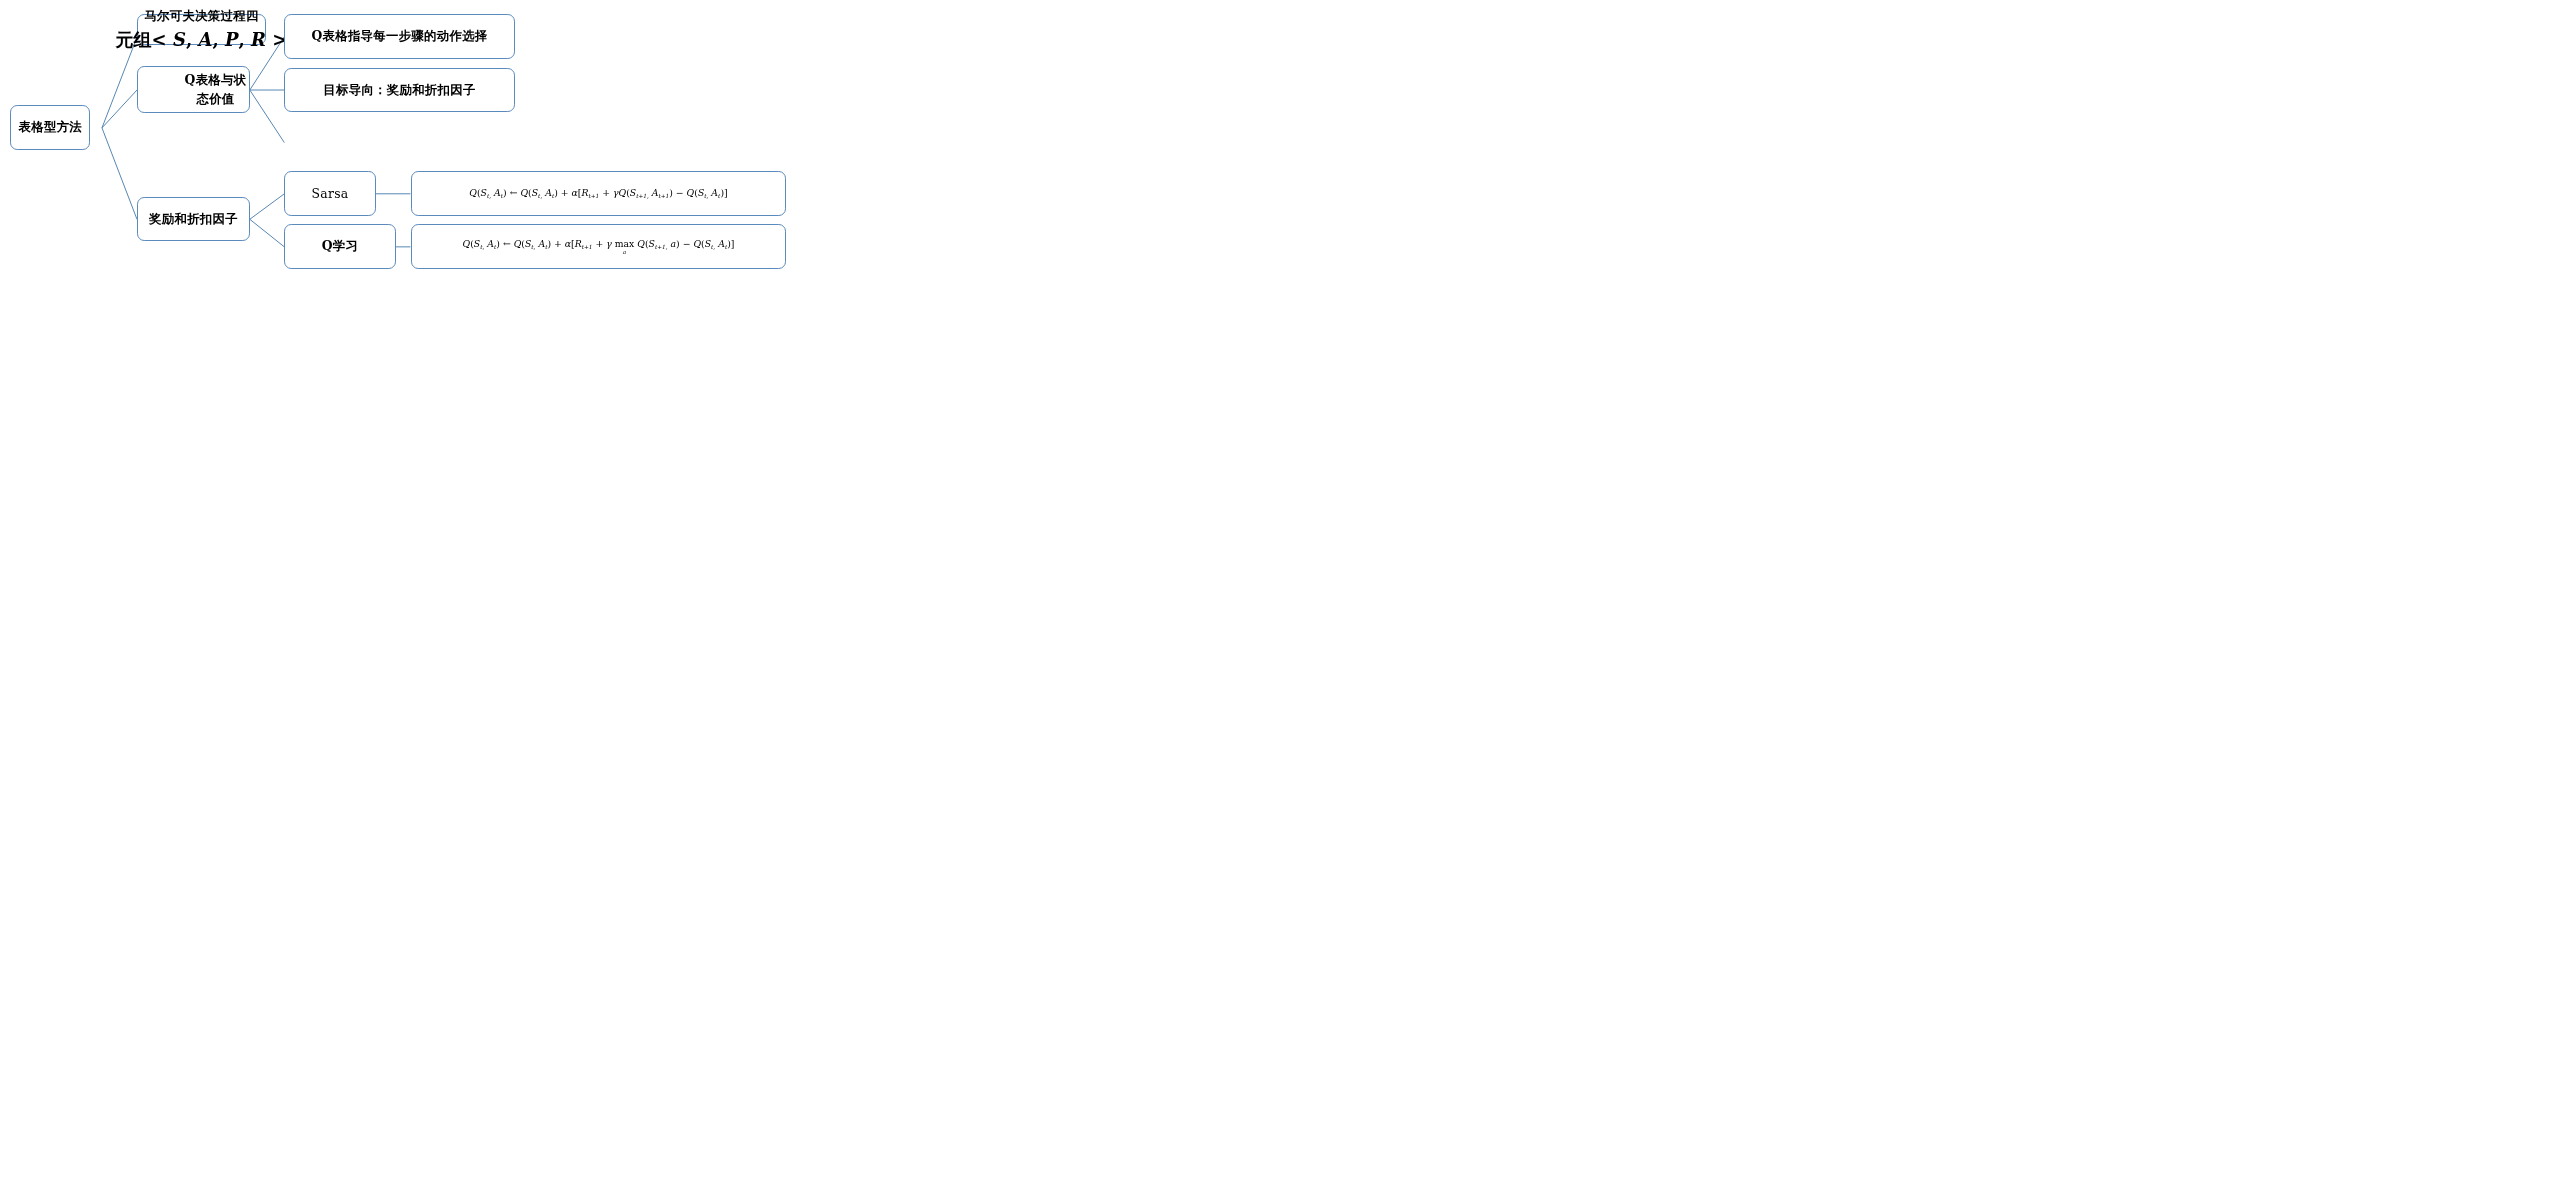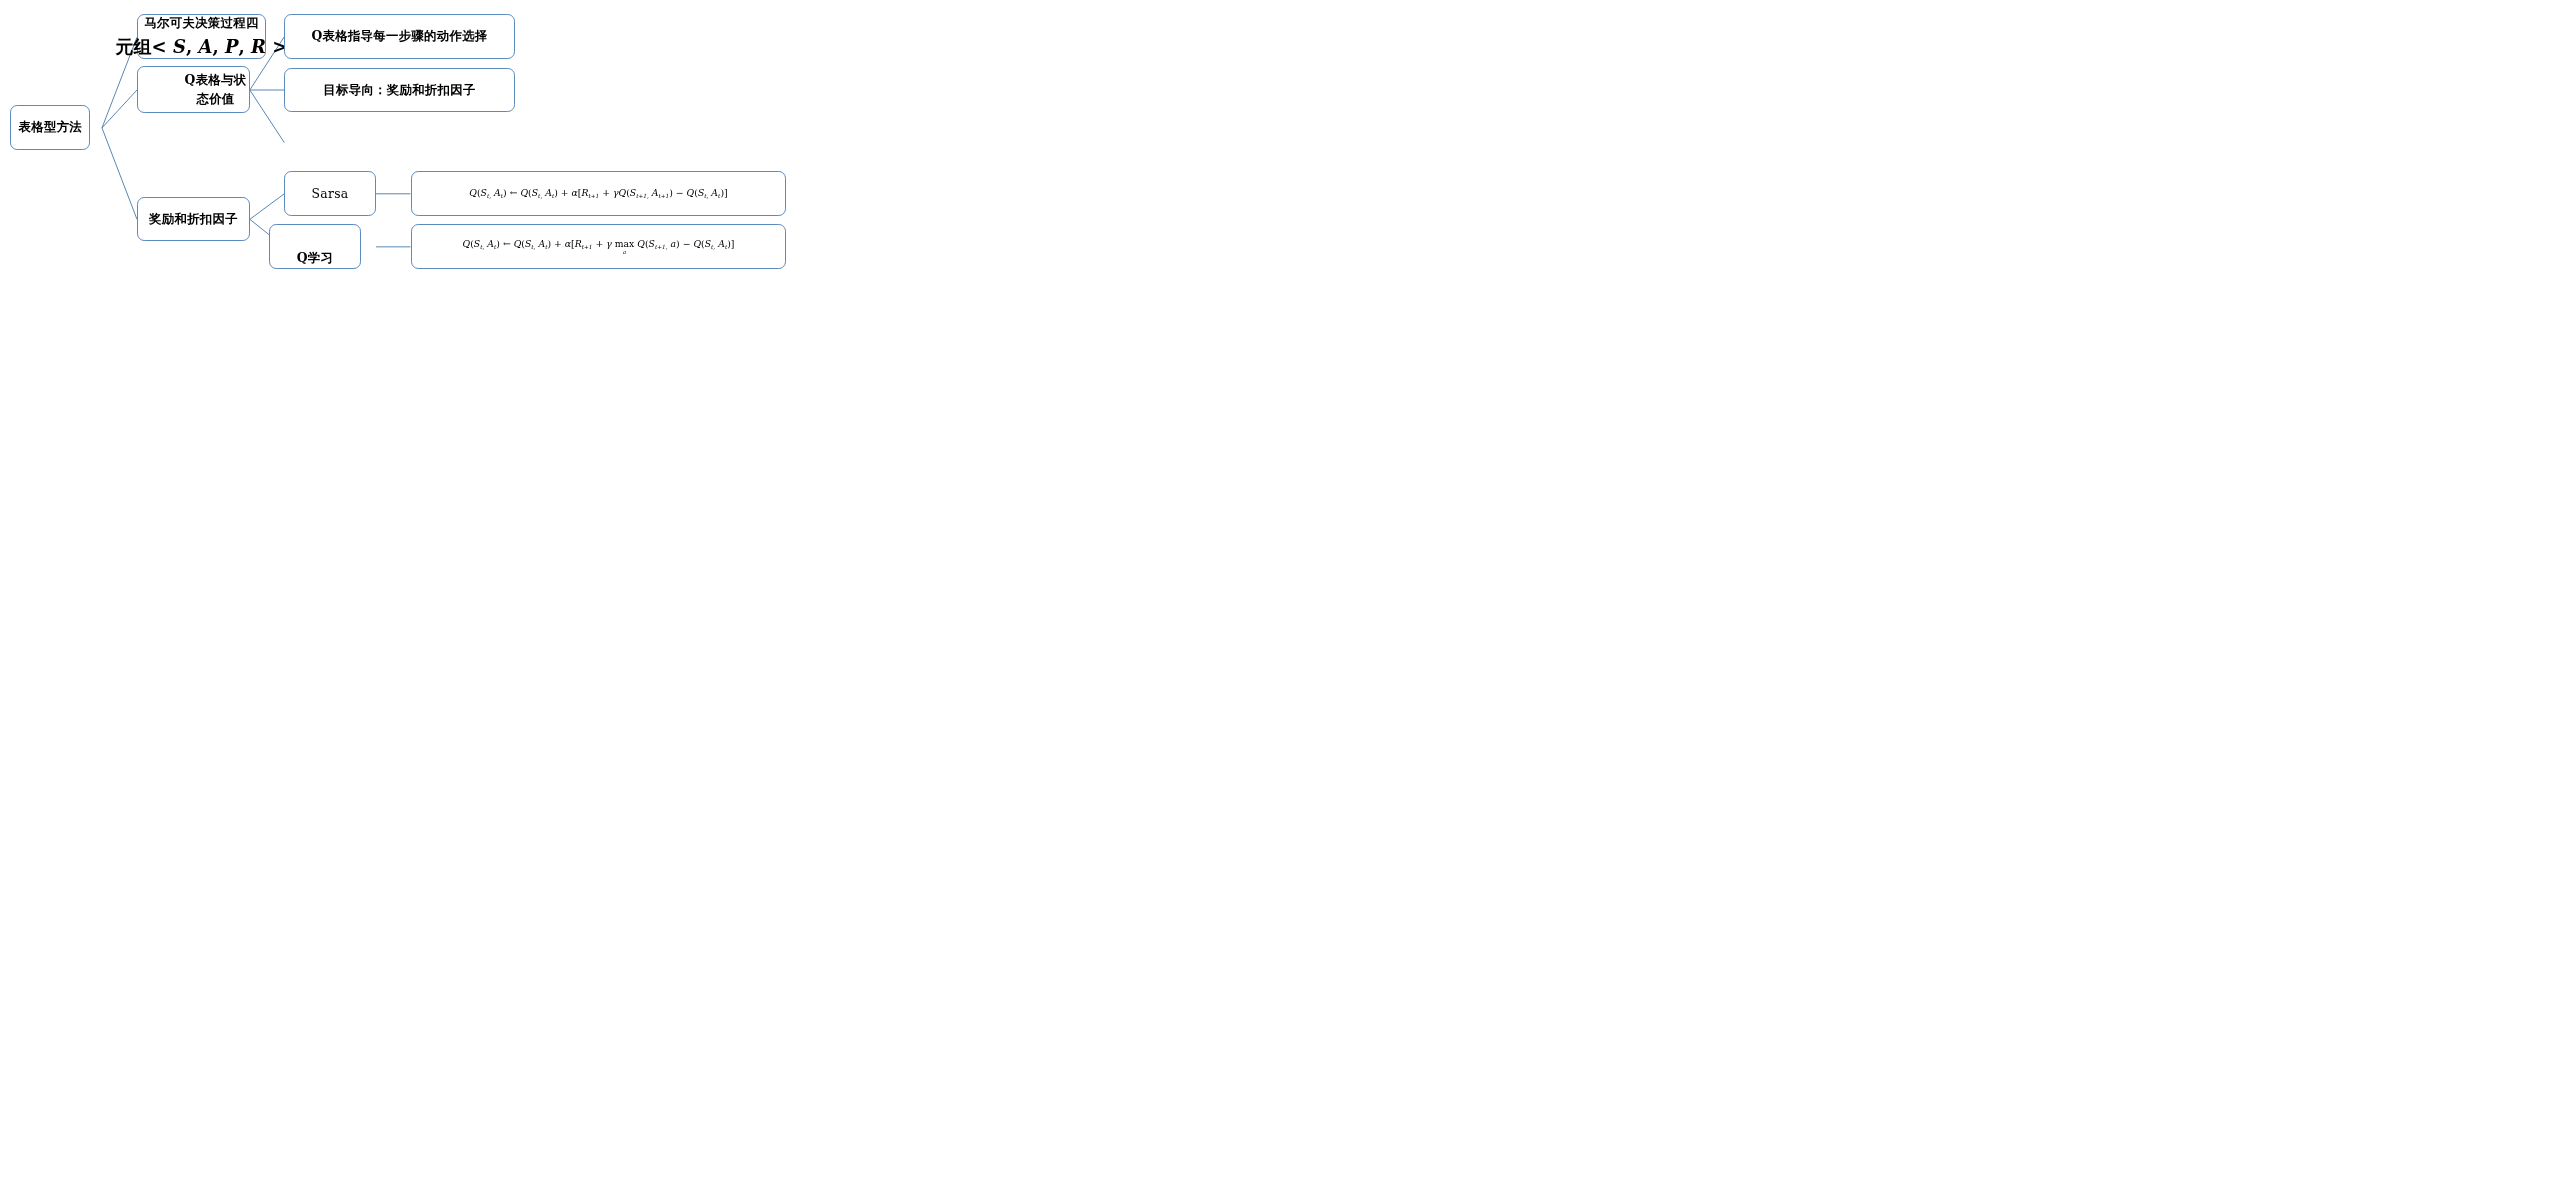--- a/index.html
+++ b/index.html
@@ -74,21 +74,21 @@
       <line x1="485" y1="425.5" x2="552" y2="376" stroke="#4a7dad" stroke-width="1.8"></line>
       <line x1="485" y1="425.5" x2="552" y2="479" stroke="#4a7dad" stroke-width="1.8"></line>
       <line x1="730" y1="376" x2="797" y2="376" stroke="#4a7dad" stroke-width="1.8"></line>
       <line x1="730" y1="479" x2="797" y2="479" stroke="#4a7dad" stroke-width="1.8"></line>
     </svg>
 
   <div class="node" style="left:10.3px; top:105px; width:80px; height:45px;">
     <span class="zh">表格型方法</span>
   </div>
 
-  <div class="node" style="left:137px; top:14.4px; width:129px; height:45px;">
+  <div class="node" style="left:137px; top:14.4px; width:129px; height:31px;">
     <span class="zh nline">马尔可夫决策过程四</span>
     <span class="zh nline formula" style="font-size:18px;"><span class="mr">元组&lt; </span><span class="mi">S</span><span class="mr">, </span><span class="mi">A</span><span class="mr">, </span><span class="mi">P</span><span class="mr">, </span><span class="mi">R</span><span class="mr"> &gt;</span></span>
   </div>
 
   <div class="node" style="left:137px; top:66px; width:113px; height:47px;padding-left:44px;">
     <span class="zh">Q表格与状态价值</span>
   </div>
 
   <div class="node" style="left:137px; top:197px; width:113px; height:44px;">
     <span class="zh">奖励和折扣因子</span>
@@ -100,21 +100,21 @@
 
   <div class="node" style="left:284px; top:68px; width:231px; height:44px;">
     <span class="zh">目标导向：奖励和折扣因子</span>
   </div>
 
 
   <div class="node" style="left:284px; top:171px; width:92px; height:45px;">
     <span class="latin">Sarsa</span>
   </div>
 
-  <div class="node" style="left:269px; top:224px; width:92px; height:45px;justify-content:flex-end;">
+  <div class="node" style="left:284px; top:224px; width:112px; height:45px;">
     <span class="zh">Q学习</span>
   </div>
 
   <div class="node" style="left:411px; top:171px; width:375px; height:45px;">
     <span class="formula"><span class="mi">Q</span><span class="mr">(</span><span class="mi">S</span><span class="ms">t,</span><span class="mr"> </span><span class="mi">A</span><span class="ms">t</span><span class="mr">) ← </span><span class="mi">Q</span><span class="mr">(</span><span class="mi">S</span><span class="ms">t,</span><span class="mr"> </span><span class="mi">A</span><span class="ms">t</span><span class="mr">) + </span><span class="mi">α</span><span class="mr">[</span><span class="mi">R</span><span class="ms">t+1</span><span class="mr"> + </span><span class="mi">γ</span><span class="mi">Q</span><span class="mr">(</span><span class="mi">S</span><span class="ms">t+1,</span><span class="mr"> </span><span class="mi">A</span><span class="ms">t+1</span><span class="mr">) − </span><span class="mi">Q</span><span class="mr">(</span><span class="mi">S</span><span class="ms">t,</span><span class="mr"> </span><span class="mi">A</span><span class="ms">t</span><span class="mr">)]</span></span>
   </div>
 
   <div class="node" style="left:411px; top:224px; width:375px; height:45px;">
     <span class="formula"><span class="mi">Q</span><span class="mr">(</span><span class="mi">S</span><span class="ms">t,</span><span class="mr"> </span><span class="mi">A</span><span class="ms">t</span><span class="mr">) ← </span><span class="mi">Q</span><span class="mr">(</span><span class="mi">S</span><span class="ms">t,</span><span class="mr"> </span><span class="mi">A</span><span class="ms">t</span><span class="mr">) + </span><span class="mi">α</span><span class="mr">[</span><span class="mi">R</span><span class="ms">t+1</span><span class="mr"> + </span><span class="mi">γ</span><span class="mr"> </span><span class="mmax"><span class="mb">max</span><span class="mu">a</span></span><span class="mr"> </span><span class="mi">Q</span><span class="mr">(</span><span class="mi">S</span><span class="ms">t+1,</span><span class="mr"> </span><span class="mi">a</span><span class="mr">) − </span><span class="mi">Q</span><span class="mr">(</span><span class="mi">S</span><span class="ms">t,</span><span class="mr"> </span><span class="mi">A</span><span class="ms">t</span><span class="mr">)]</span></span>
   </div>

